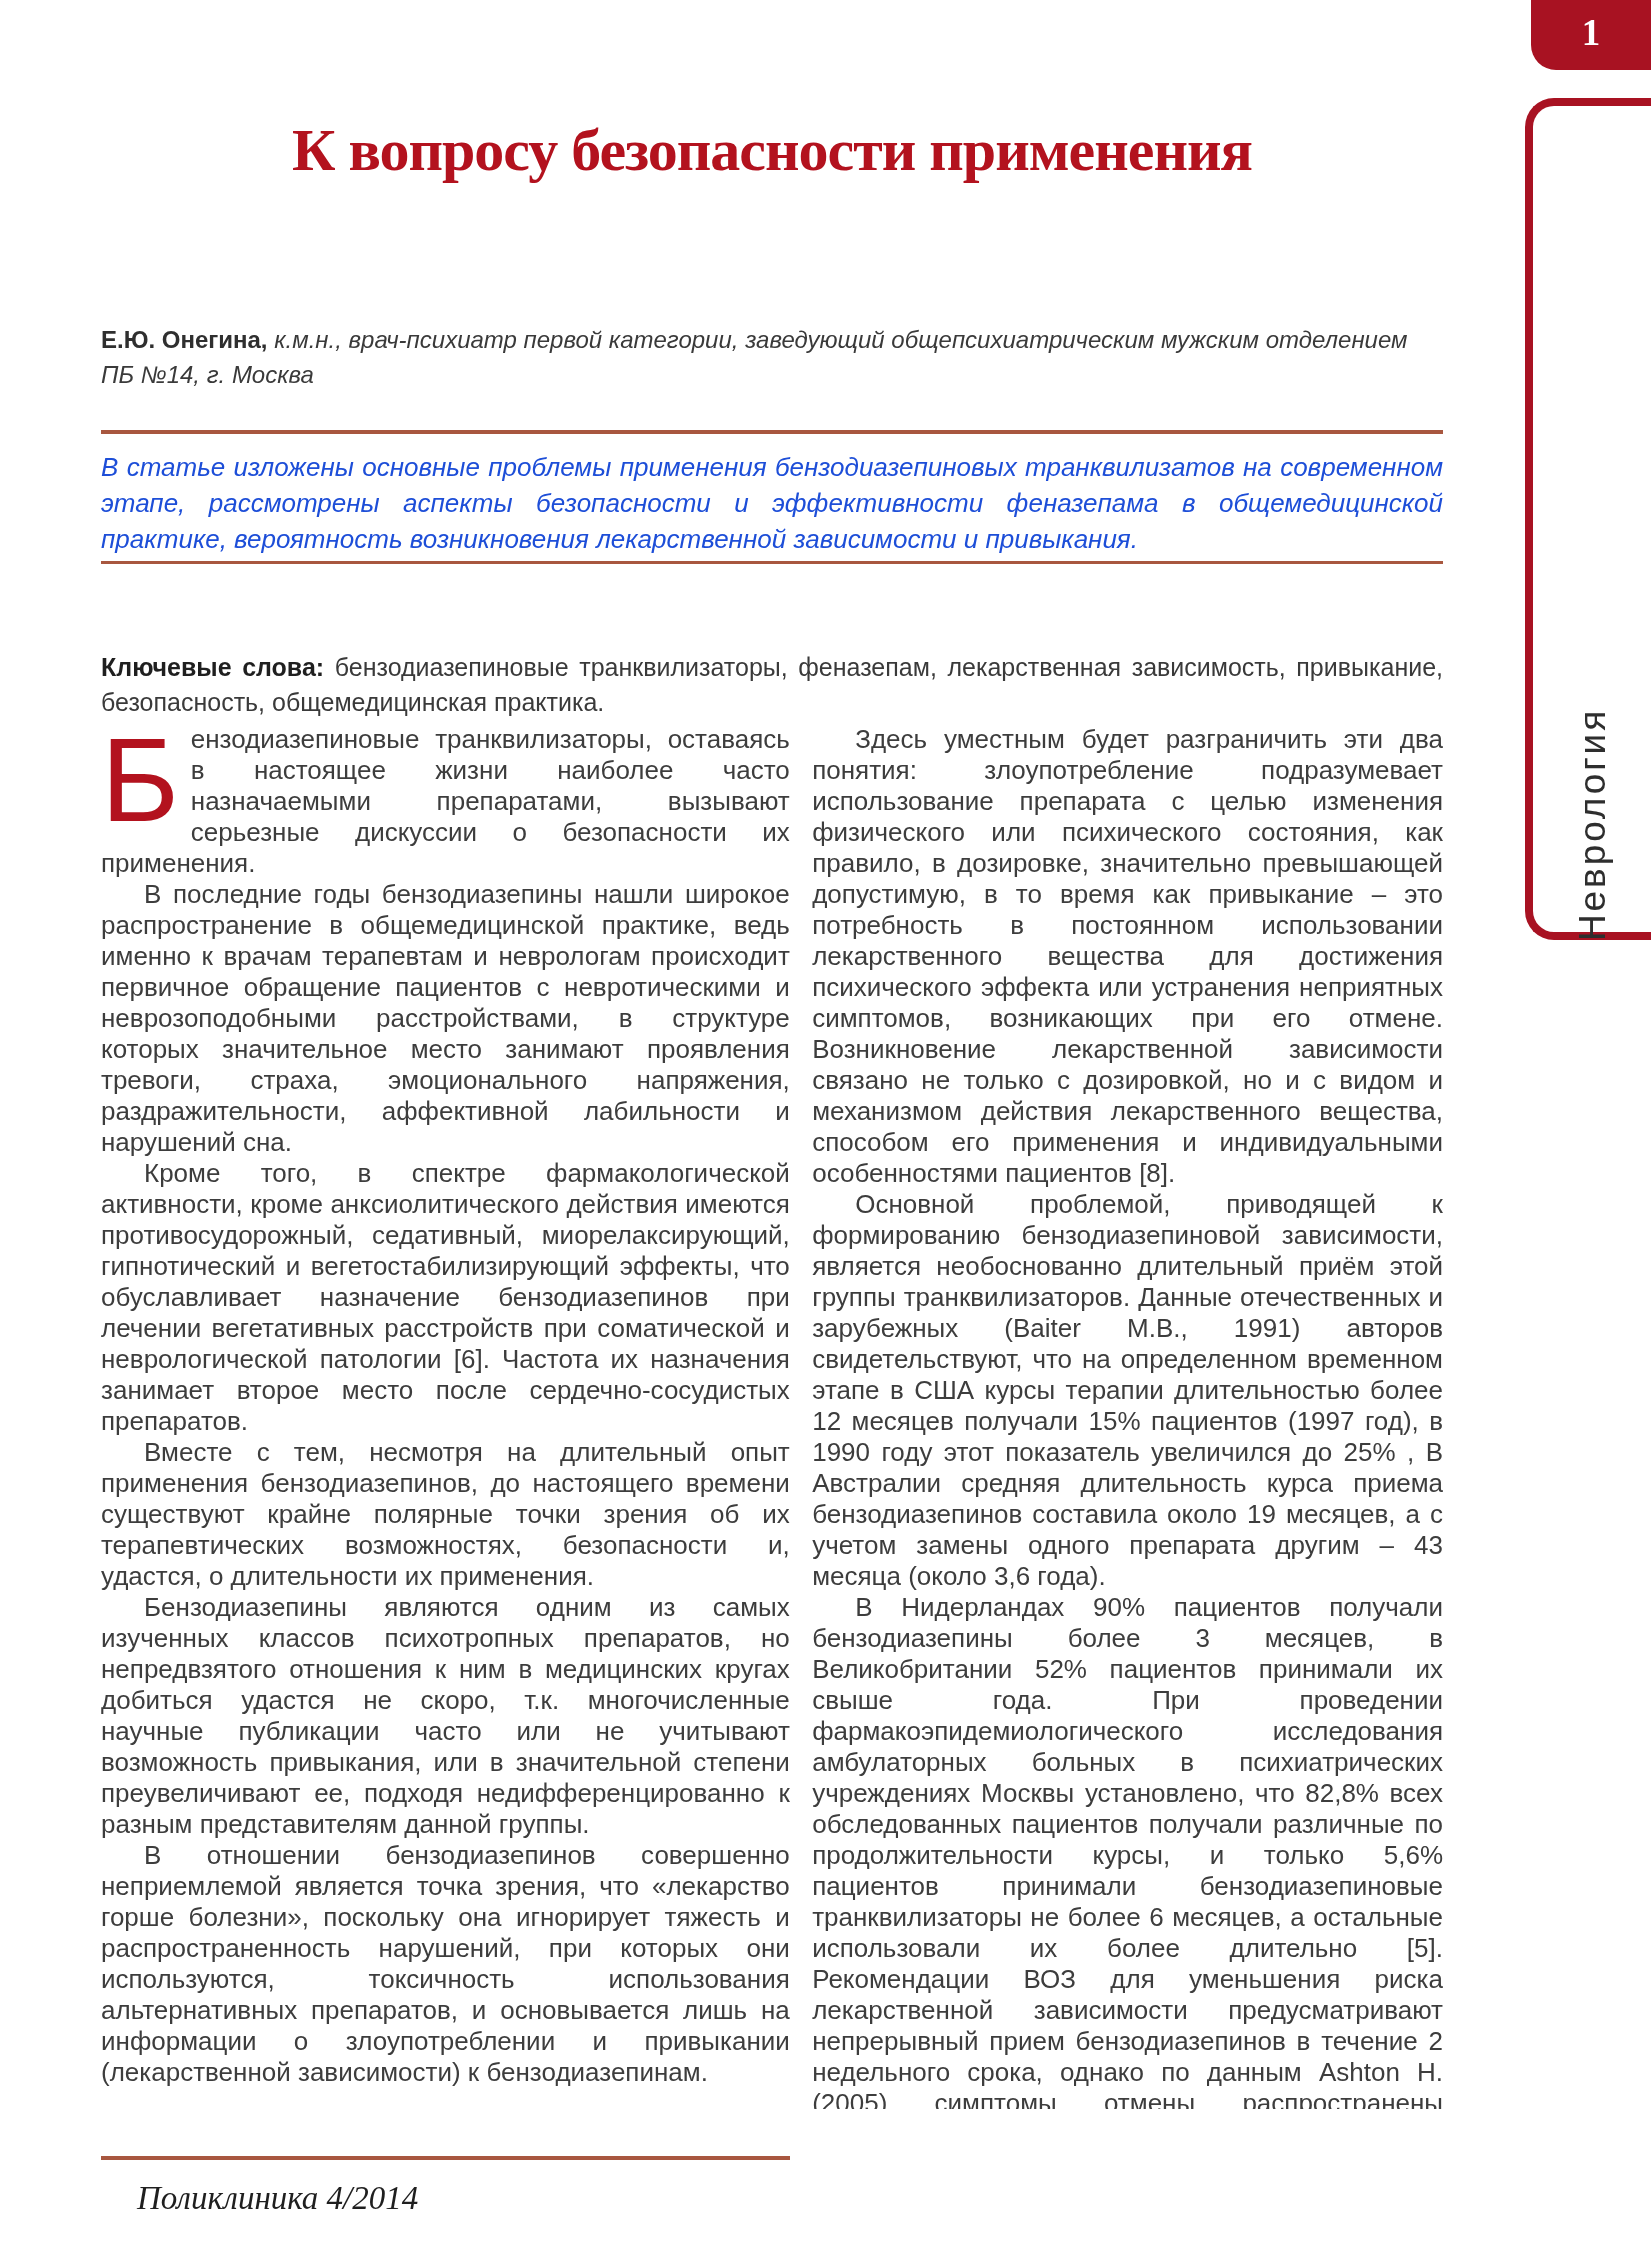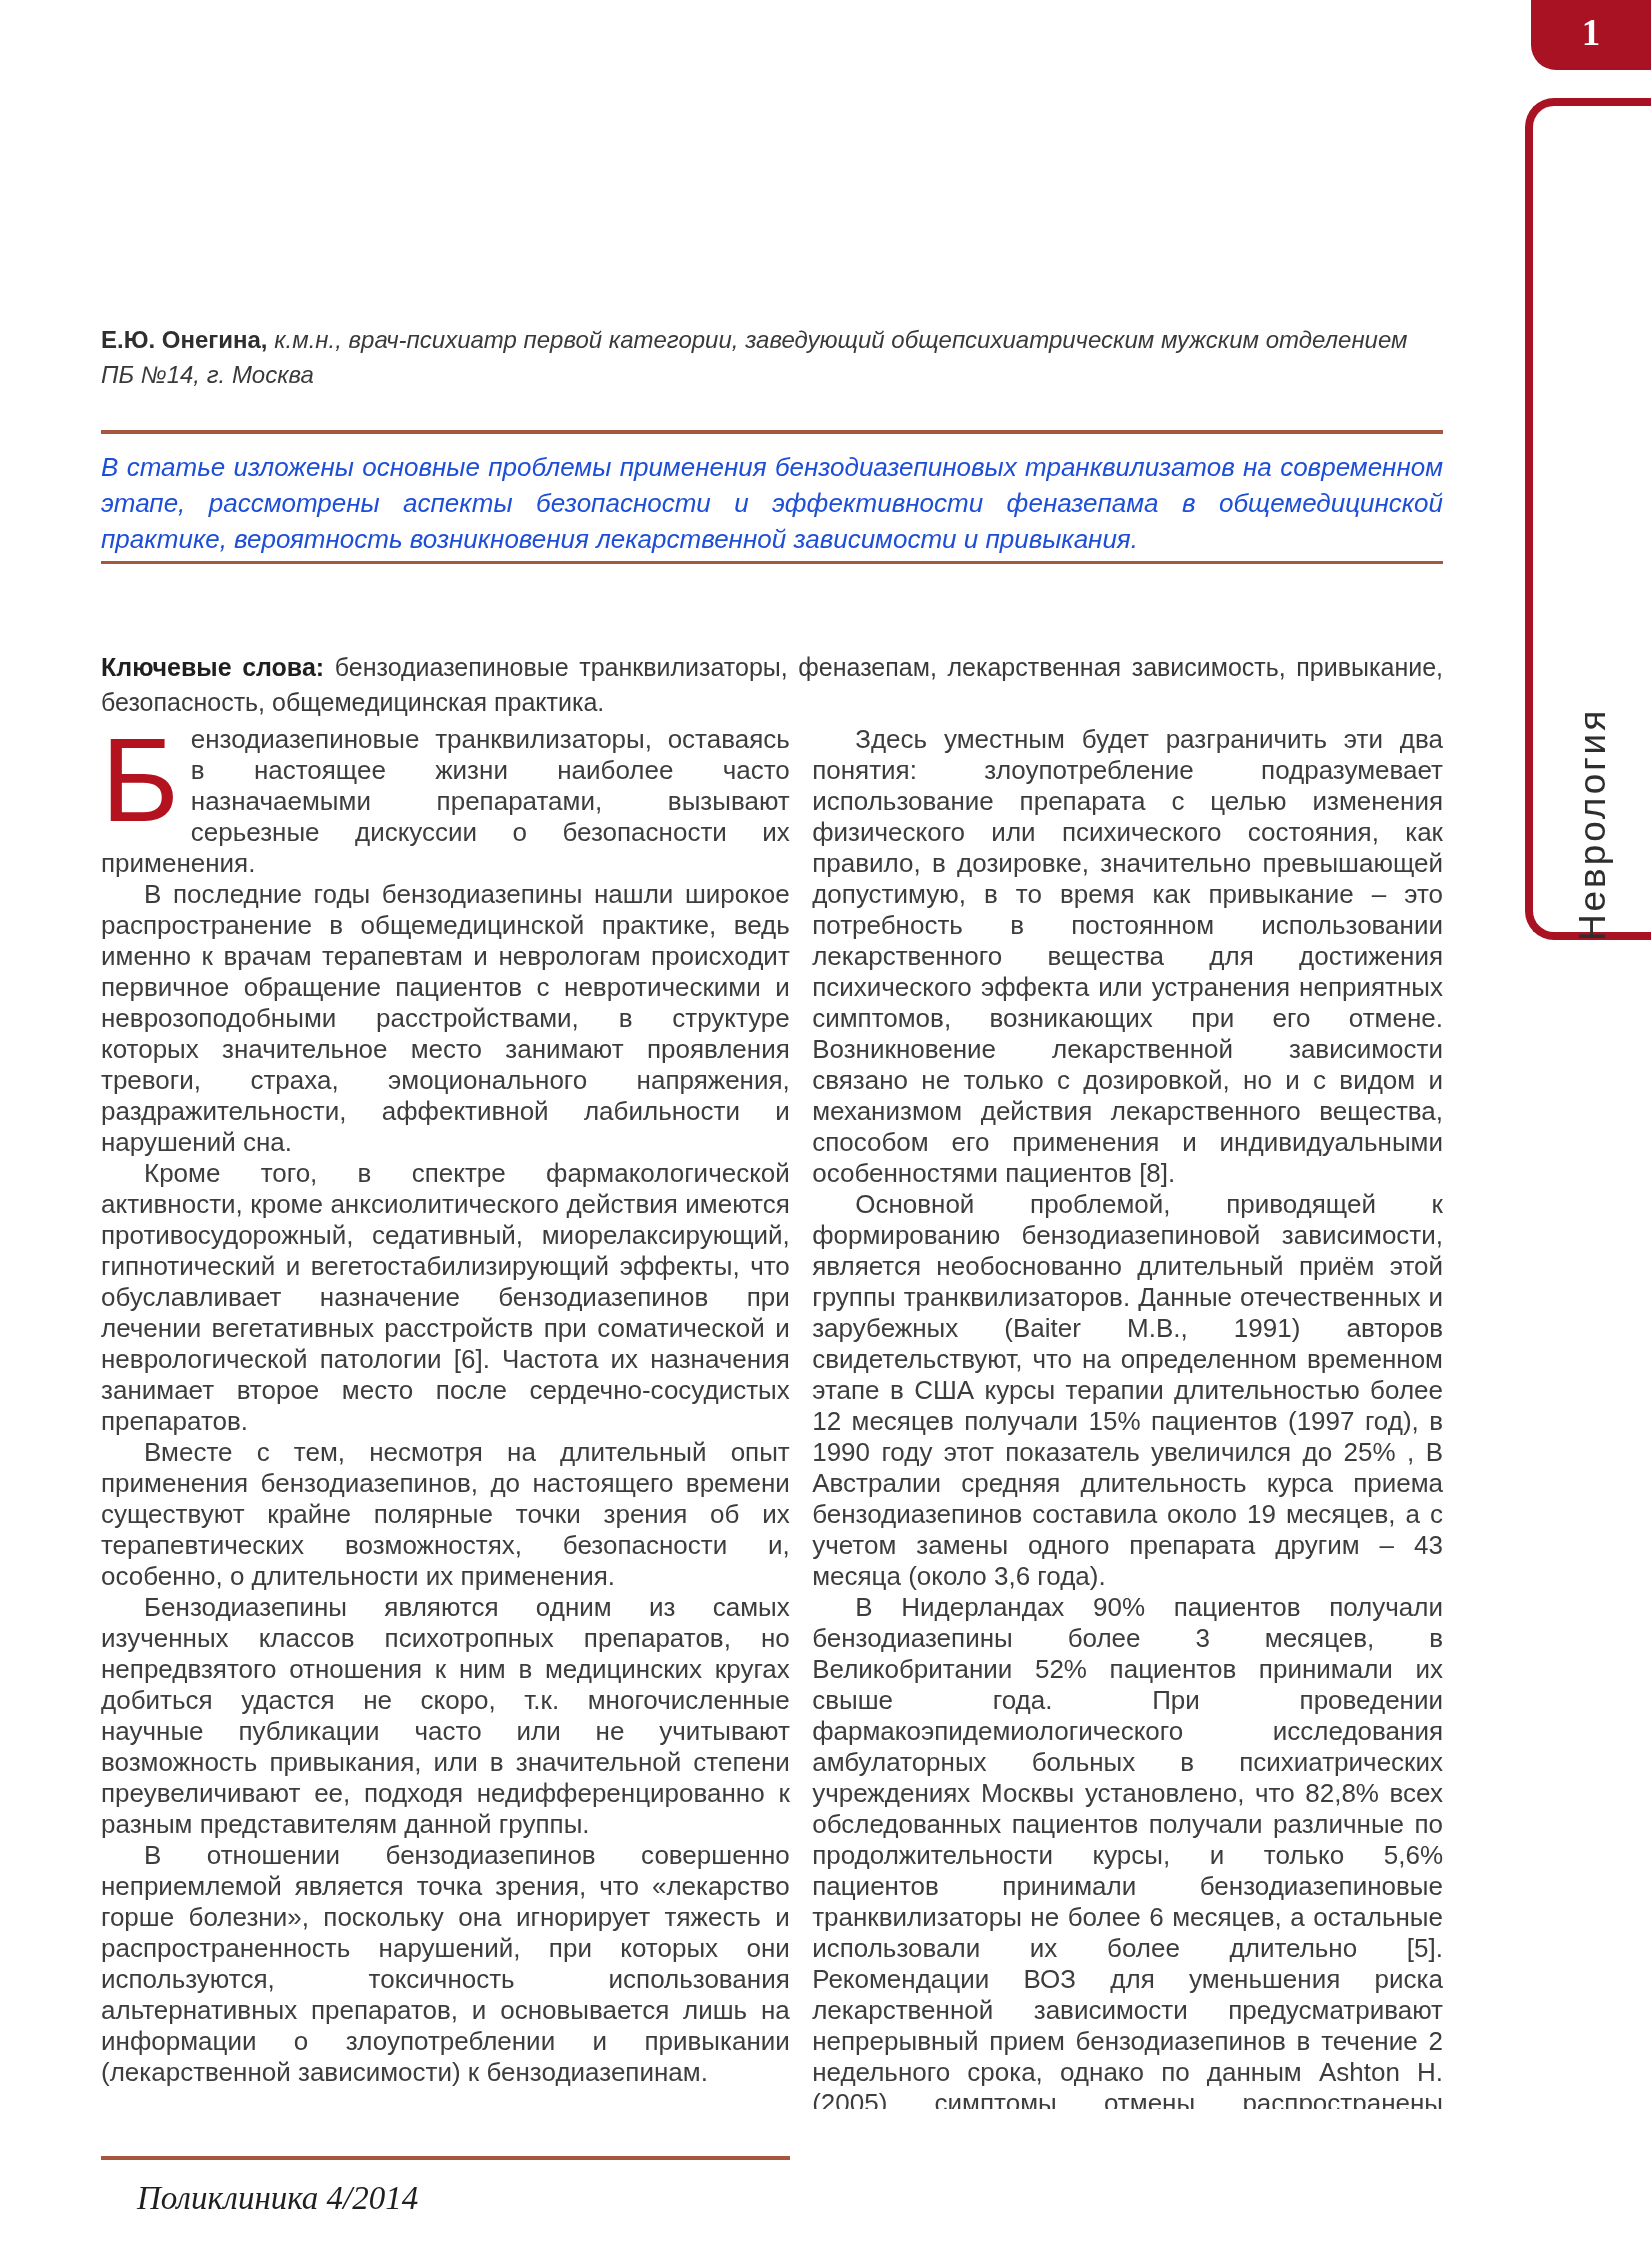--- a/index.html
+++ b/index.html
@@ -107,38 +107,39 @@
   <div class="page-tab">
     <span class="num">1</span>
   </div>
 
   <div class="side-bracket"></div>
   <div class="side-label">Неврология</div>
 
   <div class="content">
 
     <div class="title">
+      <div>К вопросу безопасности применения</div>
     </div>
 
     <div class="author"><span class="name">Е.Ю. Онегина,</span><span class="details"> к.м.н., врач-психиатр первой категории, заведующий общепсихиатрическим мужским отделением ПБ №14, г. Москва</span></div>
 
     <div class="rule r1"></div>
 
     <div class="abstract">В статье изложены основные проблемы применения бензодиазепиновых транквилизатов на современном этапе, рассмотрены аспекты безопасности и эффективности феназепама в общемедицинской практике, вероятность возникновения лекарственной зависимости и привыкания.</div>
 
     <div class="rule r2"></div>
 
     <div class="keywords"><span class="kw-label">Ключевые слова:</span><span> бензодиазепиновые транквилизаторы, феназепам, лекарственная зависимость, привыкание, безопасность, общемедицинская практика.</span></div>
 
     <div class="columns">
       <div class="col left">
         <p class="no-indent"><span class="dropcap">Б</span><span>ензодиазепиновые транквилизаторы, оставаясь в настоящее жизни наиболее часто назначаемыми препаратами, вызывают серьезные дискуссии о безопасности их применения.</span></p>
         <p>В последние годы бензодиазепины нашли широкое распространение в общемедицинской практике, ведь именно к врачам терапевтам и неврологам происходит первичное обращение пациентов с невротическими и неврозоподобными расстройствами, в структуре которых значительное место занимают проявления тревоги, страха, эмоционального напряжения, раздражительности, аффективной лабильности и нарушений сна.</p>
         <p>Кроме того, в спектре фармакологической активности, кроме анксиолитического действия имеются противосудорожный, седативный, миорелаксирующий, гипнотический и вегетостабилизирующий эффекты, что обуславливает назначение бензодиазепинов при лечении вегетативных расстройств при соматической и неврологической патологии [6]. Частота их назначения занимает второе место после сердечно-сосудистых препаратов.</p>
-        <p>Вместе с тем, несмотря на длительный опыт применения бензодиазепинов, до настоящего времени существуют крайне полярные точки зрения об их терапевтических возможностях, безопасности и, особенно, о длительности их применения.</p>
+        <p>Вместе с тем, несмотря на длительный опыт применения бензодиазепинов, до настоящего времени существуют крайне полярные точки зрения об их терапевтических возможностях, безопасности и, удастся, о длительности их применения.</p>
         <p>Бензодиазепины являются одним из самых изученных классов психотропных препаратов, но непредвзятого отношения к ним в медицинских кругах добиться удастся не скоро, т.к. многочисленные научные публикации часто или не учитывают возможность привыкания, или в значительной степени преувеличивают ее, подходя недифференцированно к разным представителям данной группы.</p>
         <p>В отношении бензодиазепинов совершенно неприемлемой является точка зрения, что «лекарство горше болезни», поскольку она игнорирует тяжесть и распространенность нарушений, при которых они используются, токсичность использования альтернативных препаратов, и основывается лишь на информации о злоупотреблении и привыкании (лекарственной зависимости) к бензодиазепинам.</p>
       </div>
       <div class="col right">
         <p>Здесь уместным будет разграничить эти два понятия: злоупотребление подразумевает использование препарата с целью изменения физического или психического состояния, как правило, в дозировке, значительно превышающей допустимую, в то время как привыкание – это потребность в постоянном использовании лекарственного вещества для достижения психического эффекта или устранения неприятных симптомов, возникающих при его отмене. Возникновение лекарственной зависимости связано не только с дозировкой, но и с видом и механизмом действия лекарственного вещества, способом его применения и индивидуальными особенностями пациентов [8].</p>
         <p>Основной проблемой, приводящей к формированию бензодиазепиновой зависимости, является необоснованно длительный приём этой группы транквилизаторов. Данные отечественных и зарубежных (Baiter M.B., 1991) авторов свидетельствуют, что на определенном временном этапе в США курсы терапии длительностью более 12 месяцев получали 15% пациентов (1997 год), в 1990 году этот показатель увеличился до 25% , В Австралии средняя длительность курса приема бензодиазепинов составила около 19 месяцев, а с учетом замены одного препарата другим – 43 месяца (около 3,6 года).</p>
         <p>В Нидерландах 90% пациентов получали бензодиазепины более 3 месяцев, в Великобритании 52% пациентов принимали их свыше года. При проведении фармакоэпидемиологического исследования амбулаторных больных в психиатрических учреждениях Москвы установлено, что 82,8% всех обследованных пациентов получали различные по продолжительности курсы, и только 5,6% пациентов принимали бензодиазепиновые транквилизаторы не более 6 месяцев, а остальные использовали их более длительно [5]. Рекомендации ВОЗ для уменьшения риска лекарственной зависимости предусматривают непрерывный прием бензодиазепинов в течение 2 недельного срока, однако по данным Ashton H. (2005) симптомы отмены распространены достаточно редко: так при трехмесячном приеме препарата они развиваются менее чем у 25% пациентов [1], максимально длятся до 2 недель и не угрожают жизни пациента.</p>
       </div>
     </div>
 

